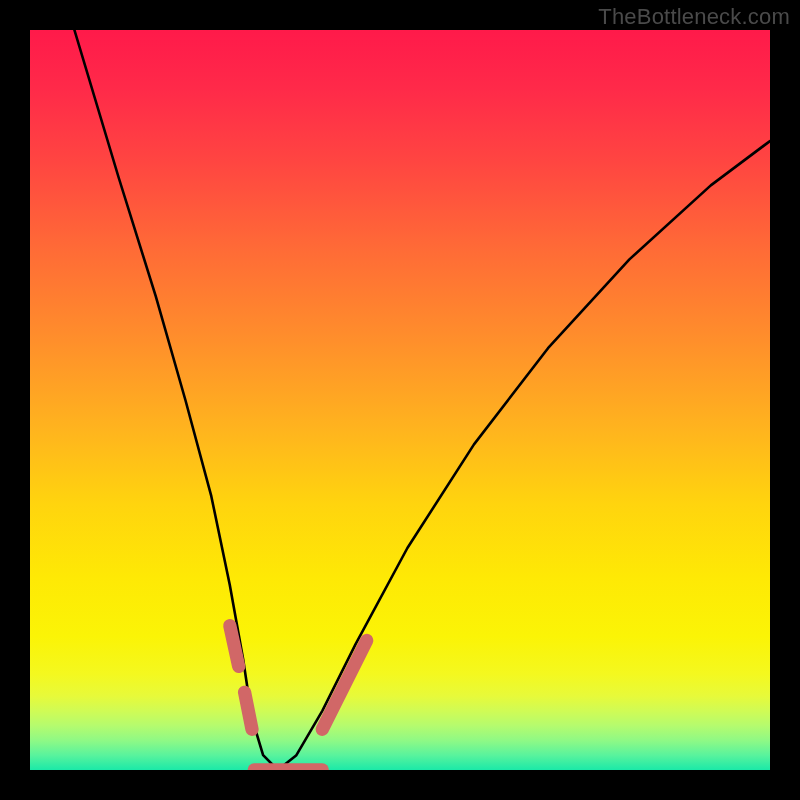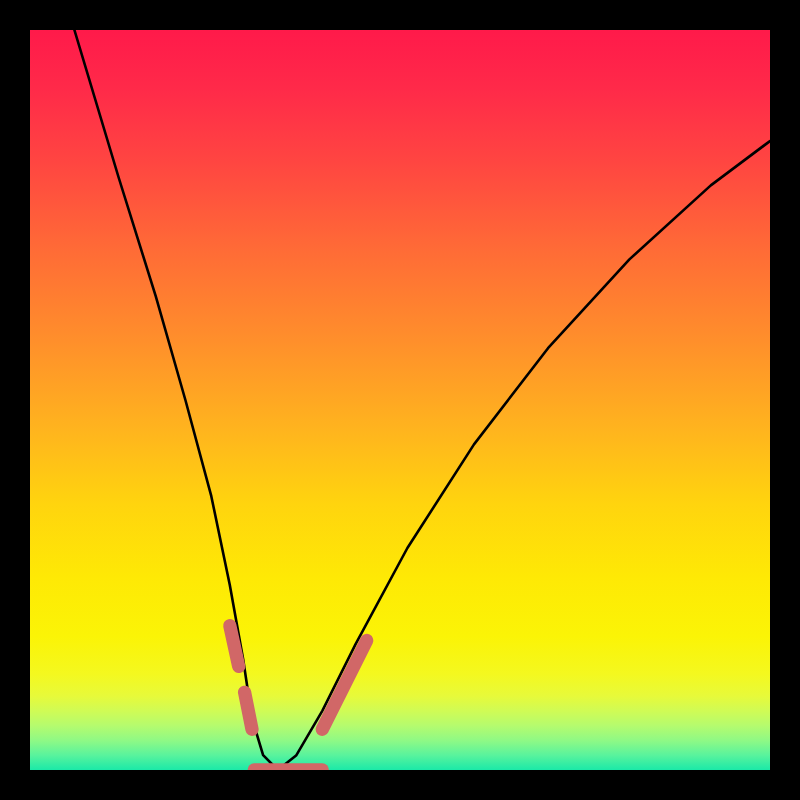--- a/index.html
+++ b/index.html
@@ -62,20 +62,21 @@
     top: 0;
     width: 740px;
     height: 740px;
     z-index: 2;
   }
 </style>
 </head>
 <body>
 
 <div class="frame">
+  <div class="watermark">TheBottleneck.com</div>
   <div class="plot">
     <svg class="curves" viewBox="0 0 740 740" preserveAspectRatio="none">
       <g id="curve-group">
           <path d="M44.4 0.0 L88.8 148.0 L125.8 266.4 L155.4 370.0 L181.3 466.2 L199.8 555.0 L213.1 629.0 L222.0 688.2 L233.1 725.2 L247.9 740.0 L266.4 725.2 L292.3 680.8 L325.6 614.2 L377.4 518.0 L444.0 414.4 L518.0 318.2 L599.4 229.4 L680.8 155.4 L740.0 111.0" fill="none" stroke="#000000" stroke-width="2.6" stroke-linecap="round" stroke-linejoin="round"></path>
           <path d="M199.8 595.7 L208.7 636.4" fill="none" stroke="#d16767" stroke-width="13.3" stroke-linecap="round"></path>
           <path d="M214.6 662.3 L222.0 699.3" fill="none" stroke="#d16767" stroke-width="13.3" stroke-linecap="round"></path>
           <path d="M224.2 740.0 L292.3 740.0" fill="none" stroke="#d16767" stroke-width="13.3" stroke-linecap="round"></path>
           <path d="M292.3 699.3 L336.7 610.5" fill="none" stroke="#d16767" stroke-width="13.3" stroke-linecap="round"></path>
         </g>
     </svg>

